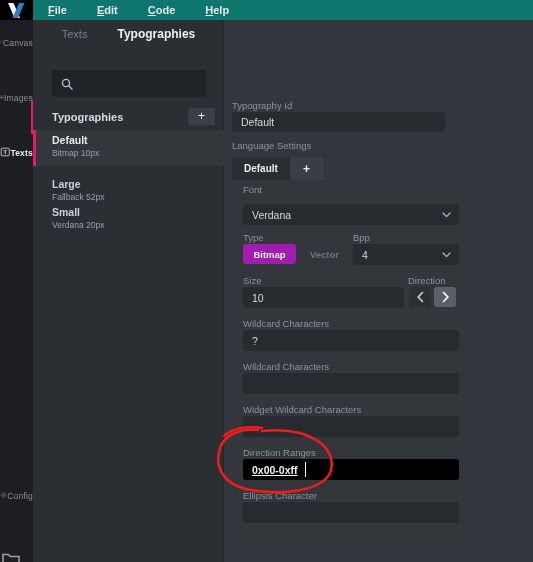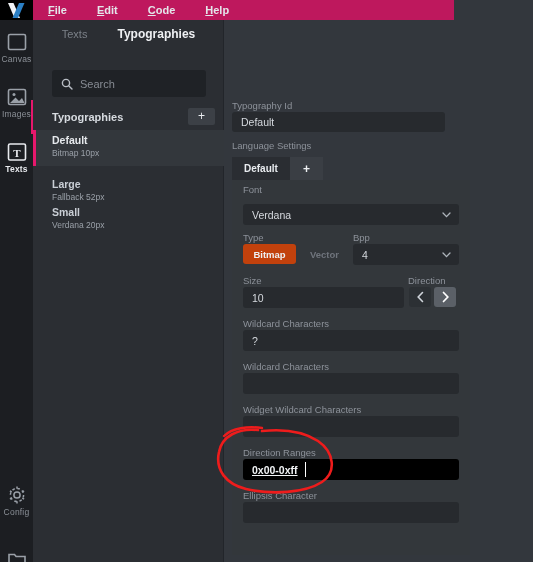--- a/index.html
+++ b/index.html
@@ -6,42 +6,42 @@
   html, body {
     width: 533px; height: 562px;
     background: #33373d;
     font-family: "Liberation Sans", sans-serif;
     overflow: hidden;
   }
   #app { position: relative; width: 533px; height: 562px; }
 
   
   .menubar {
-    position: absolute; left: 0; top: 0; width: 454px; height: 20px;
-    background: #be185d; display: flex; align-items: flex-start;
+    position: absolute; left: 0; top: 0; width: 533px; height: 20px;
+    background: #0f766e; display: flex; align-items: flex-start;
   }
   .logo-box {
     width: 33px; height: 20px; background: #000;
     display: flex; align-items: center; justify-content: center; flex: none;
   }
   .menu-items { display: flex; align-items: center; height: 20px; }
   .menu-item {
     color: #e4e6ea; font-size: 11px; font-weight: bold;
     padding: 0 15px; line-height: 20px; cursor: default; white-space: nowrap;
   }
   .menu-item u { text-decoration: underline; }
 
   
   .rail {
     position: absolute; left: 0; top: 20px; width: 33px; height: 542px;
     background: #1c1e22;
   }
   .rail-item {
     position: absolute; left: 0; width: 33px;
-    display: flex; flex-direction: column; align-items: center;
+    display: flex; flex-direction: row; align-items: center;
     cursor: default;
   }
   .rail-label { font-size: 8.5px; color: #8b9097; margin-top: 2px; letter-spacing: .2px; }
   .rail-item.active .rail-label { color: #e8eaee; font-weight: bold; }
   .rail-ico { width: 22px; height: 20px; display: block; }
   .rail-marker {
     position: absolute; left: 31px; width: 2px; height: 34px; background: #e6186c;
   }
 
   
@@ -123,21 +123,21 @@
   }
   .sel-wrap { position: absolute; }
   .sel-wrap .chev {
     position: absolute; right: 8px; top: 50%; transform: translateY(-50%);
     pointer-events: none;
   }
   .seg {
     position: absolute; height: 20px; display: flex; align-items: center;
     justify-content: center; font-size: 9.5px; font-weight: bold; cursor: default;
   }
-  .seg.on { background: #c2410c; color: #eef0f3; border-radius: 3px; }
+  .seg.on { background: #a21caf; color: #eef0f3; border-radius: 3px; }
   .seg.off { color: #6f747c; }
   .dirbtn {
     position: absolute; width: 22px; height: 20px; border-radius: 3px;
     display: flex; align-items: center; justify-content: center; cursor: default;
   }
   .dirbtn.n { background: #2c3034; }
   .dirbtn.a { background: #5b6067; }
 
   #wcrField {
     background: #000; color: #f2f4f6; font-weight: bold;
@@ -222,21 +222,20 @@
     <div class="tabrow">
       <div class="tab">Texts</div>
       <div class="tab active">Typographies</div>
     </div>
 
     <div class="searchwrap">
       <svg width="12" height="12" viewBox="0 0 12 12">
         <circle cx="5" cy="5" r="3.6" fill="none" stroke="#b9bec5" stroke-width="1.4"></circle>
         <path d="M7.9 7.9 L11 11" stroke="#b9bec5" stroke-width="1.4" stroke-linecap="round"></path>
       </svg>
-      <input type="text" placeholder="Search" style="">
     </div>
 
     <div class="listhdr">
       <span class="listhdr-title">Typographies</span>
     </div>
     <div class="addbtn">+</div>
 
     <div class="litem sel" style="top:110px">
       <div class="bar"></div>
       <div class="n">Default</div>

